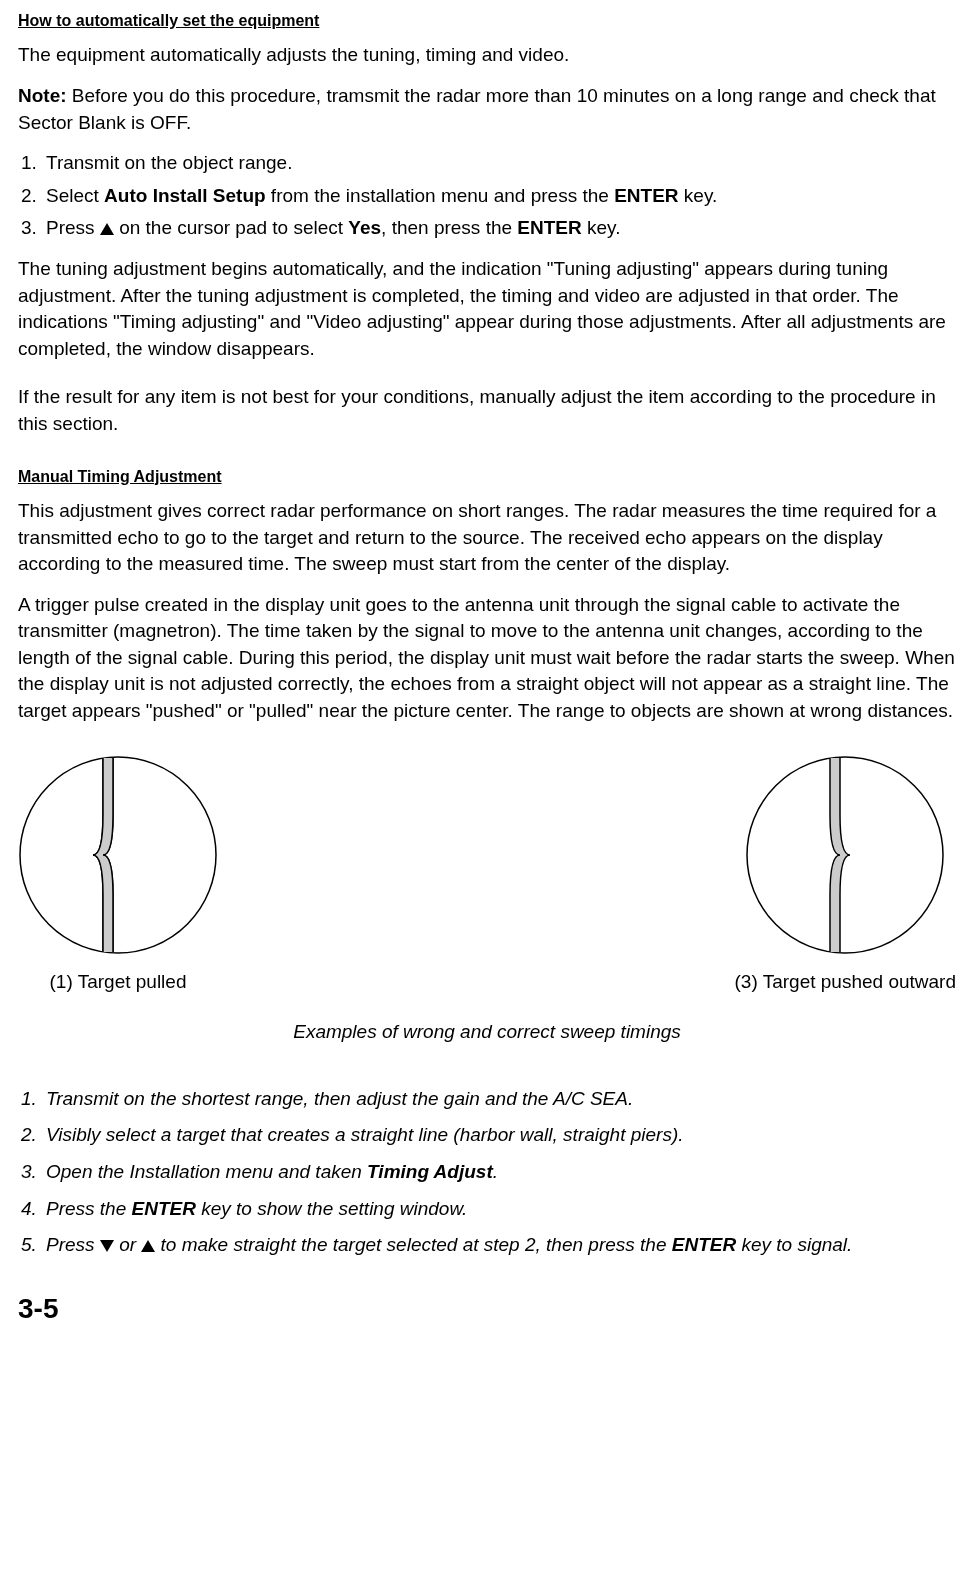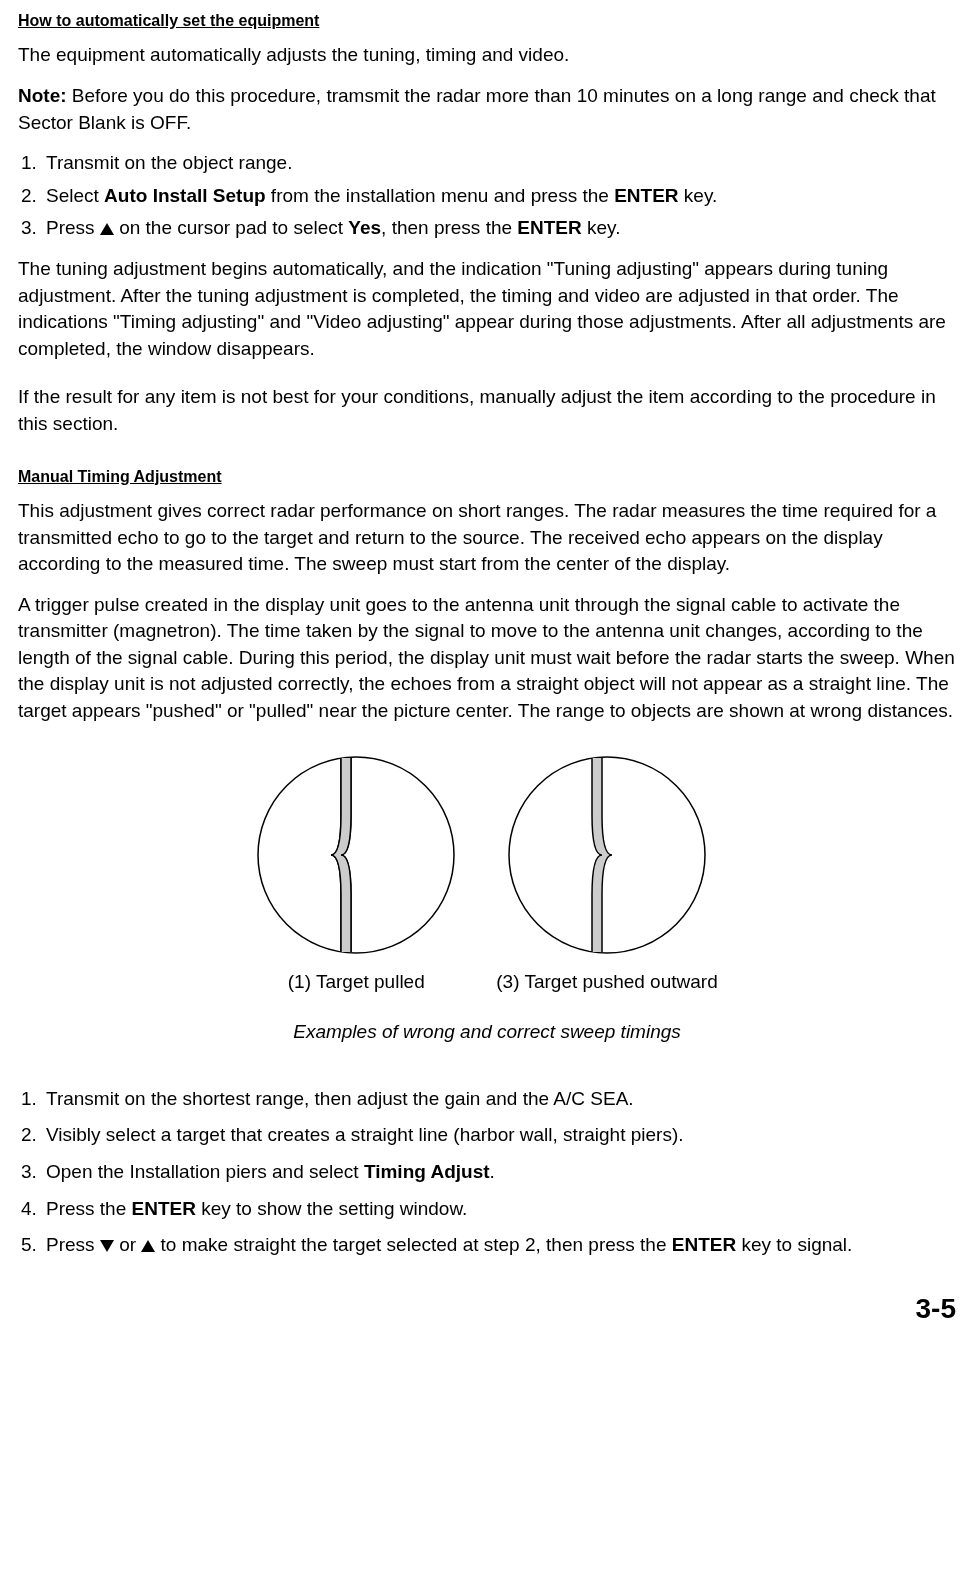--- a/index.html
+++ b/index.html
@@ -54,21 +54,21 @@
       border-top: 12px solid #000;
       vertical-align: middle;
     }
     .note-para {
       font-weight: normal;
       margin-top: 22px;
       margin-bottom: 28px;
     }
     .figure-container {
       display: flex;
-      justify-content: center;
+      justify-content: space-between;
       gap: 40px;
       margin-top: 30px;
       margin-bottom: 16px;
     }
     .figure-item {
       display: flex;
       flex-direction: column;
       align-items: center;
     }
     .circle-svg {
@@ -81,27 +81,27 @@
       text-align: center;
     }
     .figure-caption {
       text-align: center;
       font-style: italic;
       margin-top: 24px;
       margin-bottom: 40px;
       font-size: 19px;
     }
     .page-number {
-      text-align: right;
       font-weight: bold;
       font-size: 28px;
       margin-top: 30px;
     }
     ol.ol2 {
       margin-bottom: 3px;
+      font-style: italic;
     }
     ol.ol2 li {
       margin-bottom: 10px;
     }
   </style>
 </head>
 <body>
 
 <div class="section-heading">How to automatically set the equipment</div>
 
@@ -153,21 +153,21 @@
     <div class="figure-label">(3) Target pushed outward</div>
   </div>
 </div>
 
 <div class="figure-caption">Examples of wrong and correct sweep timings</div>
 
 <ol class="ol2">
   <li>Transmit on the shortest range, then adjust the gain and the A/C SEA.</li>
   <li>Visibly select a target that creates a straight line (harbor wall, straight piers).</li>
   <li>
-    <span>Open the Installation piers and select </span><span class="bold">Timing Adjust</span><span>.</span>
+    <span>Open the Installation menu and taken </span><span class="bold">Timing Adjust</span><span>.</span>
   </li>
   <li>
     <span>Press the </span><span class="bold">ENTER</span><span> key to show the setting window.</span>
   </li>
   <li>
     <span>Press </span><span class="arrow-down"></span><span> or </span><span class="arrow-up"></span><span> to make straight the target selected at step 2, then press the </span><span class="bold">ENTER</span><span> key to signal.</span>
   </li>
 </ol>
 
 <div class="page-number">3-5</div>

